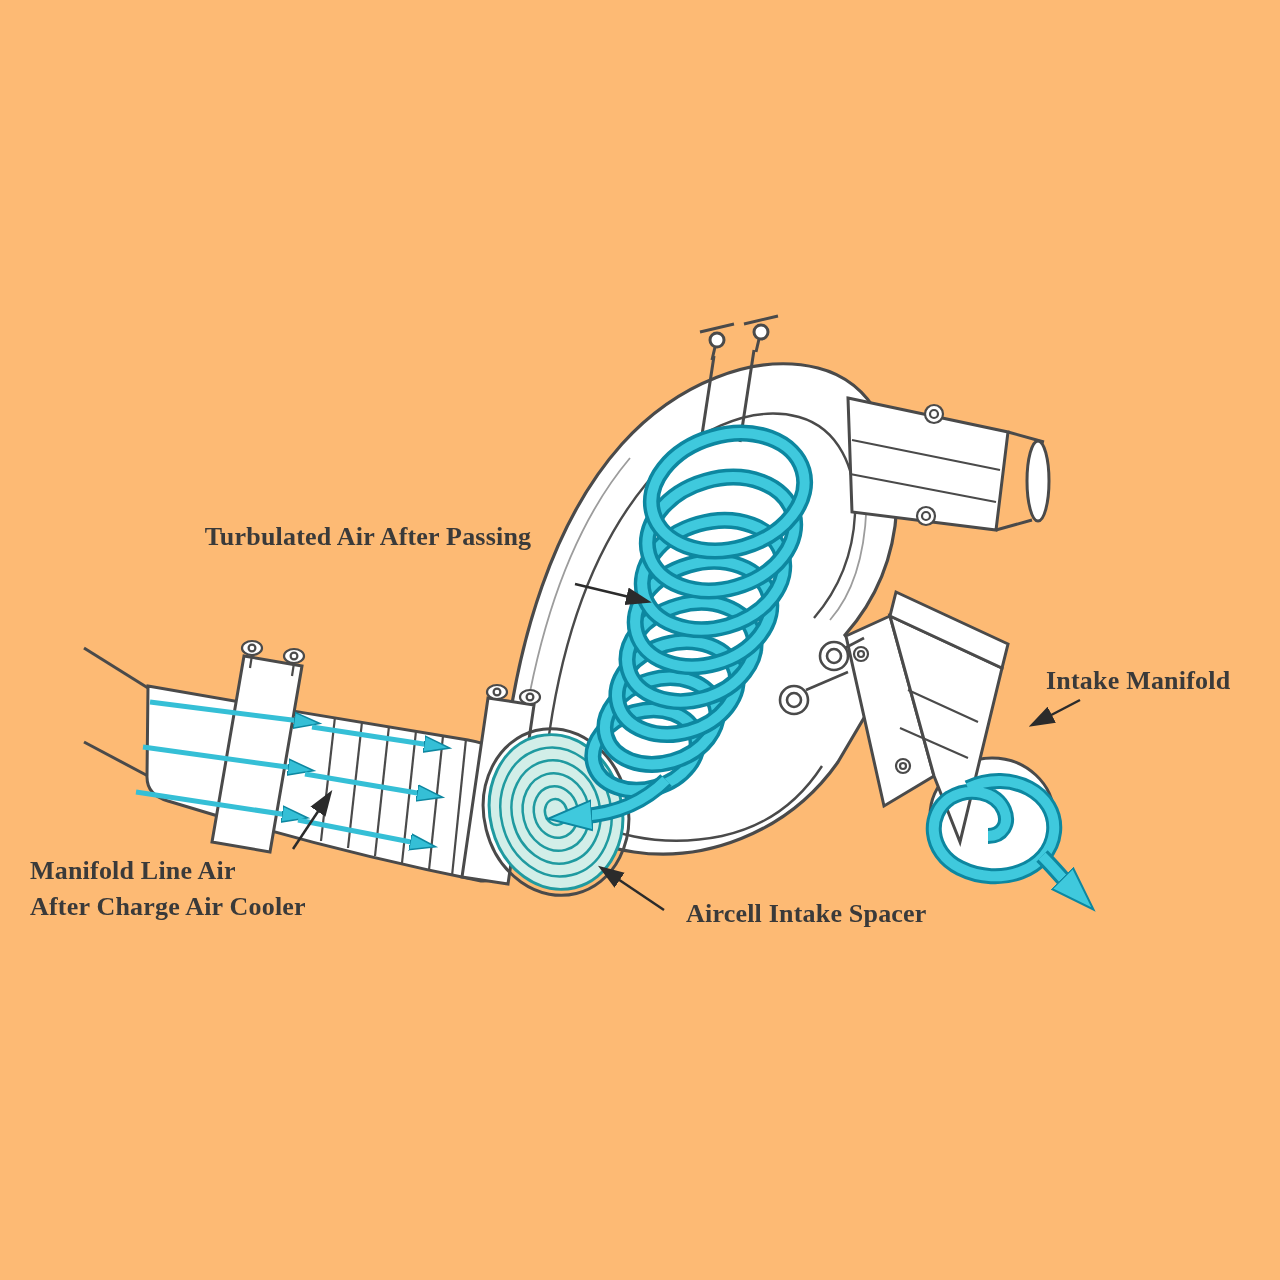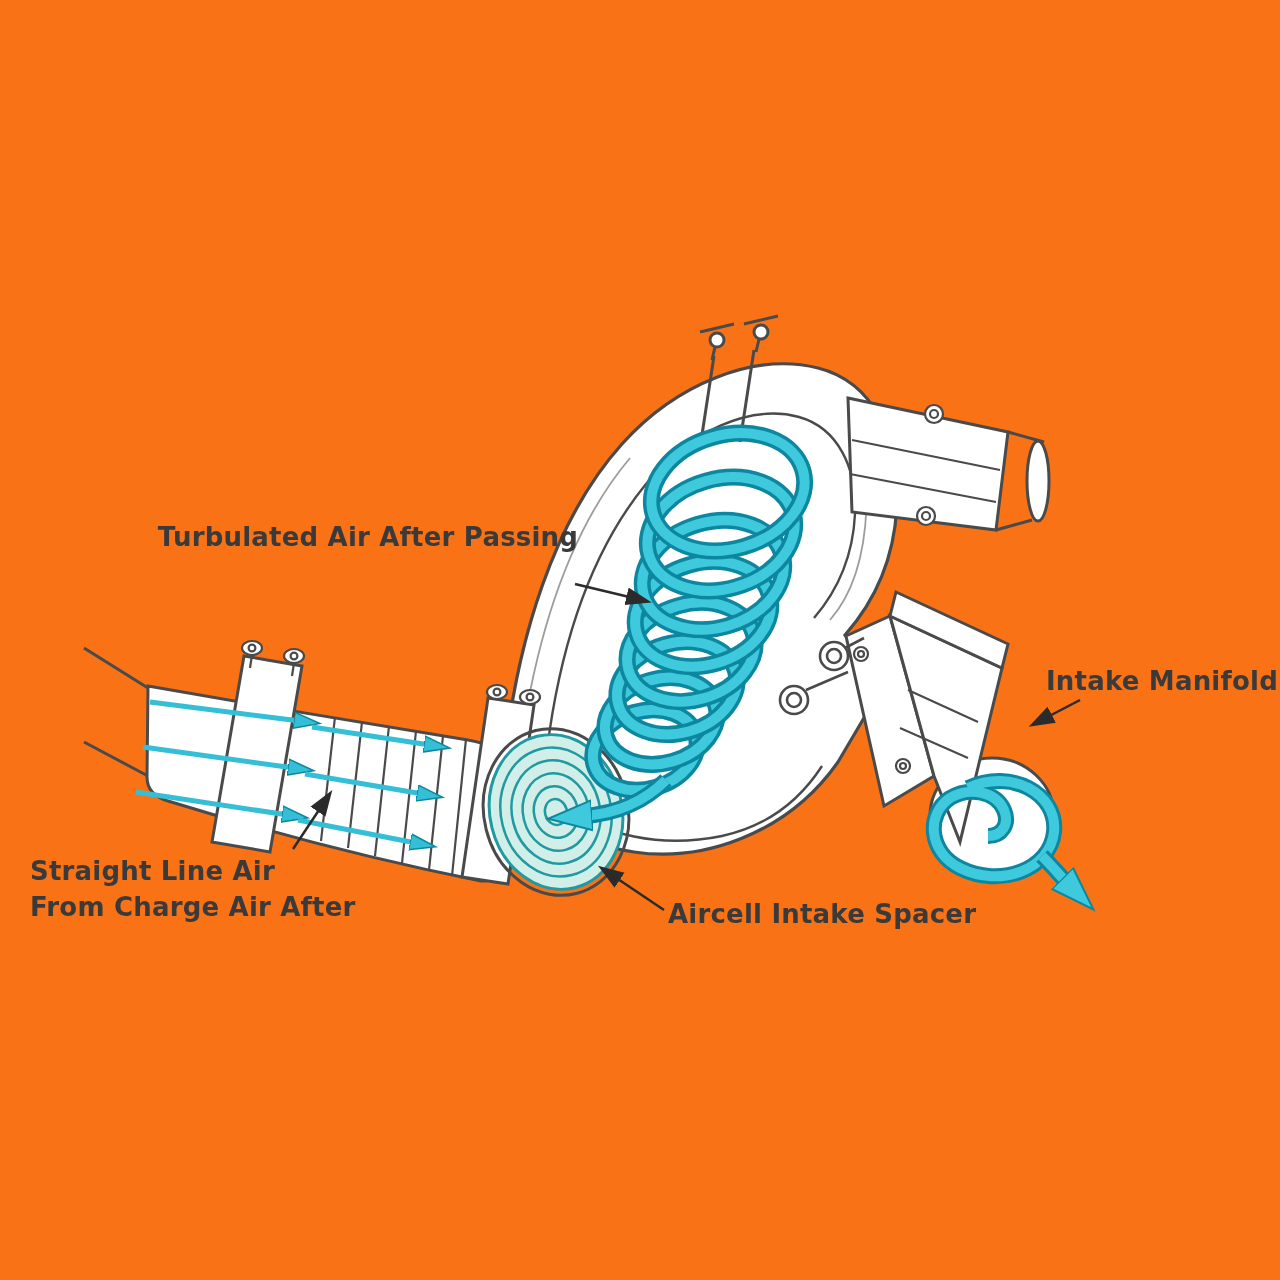--- a/index.html
+++ b/index.html
@@ -5,22 +5,23 @@
   html, body {
     margin: 0;
     padding: 0;
     background: #ffffff;
     font-family: "DejaVu Sans", sans-serif;
   }
   .stage {
     position: relative;
     width: 1280px;
     height: 1280px;
-    background: #f97316;
+    background: #fdba74;
     overflow: hidden;
+    font-family: Liberation Serif, serif;
   }
   .stage svg {
     position: absolute;
     left: 0;
     top: 0;
   }
   .label {
     position: absolute;
     color: #3a3a3a;
     font-weight: 700;
@@ -210,19 +211,19 @@
     </g>
   </svg>
 
   <div class="label centered" style="left:150px; top:519px; width:436px;">
     <div>Turbulated Air After Passing</div>
   </div>
 
   <div class="label" style="left:1046px; top:663px;text-align:center;">Intake Manifold</div>
 
   <div class="label" style="left:30px; top:853px;">
-    <div>Straight Line Air</div>
-    <div>From Charge Air After</div>
+    <div>Manifold Line Air</div>
+    <div>After Charge Air Cooler</div>
   </div>
 
-  <div class="label" style="left:668px; top:896px;">Aircell Intake Spacer</div>
+  <div class="label" style="left:686px; top:896px;">Aircell Intake Spacer</div>
 
 </div>
 
 </body></html>

